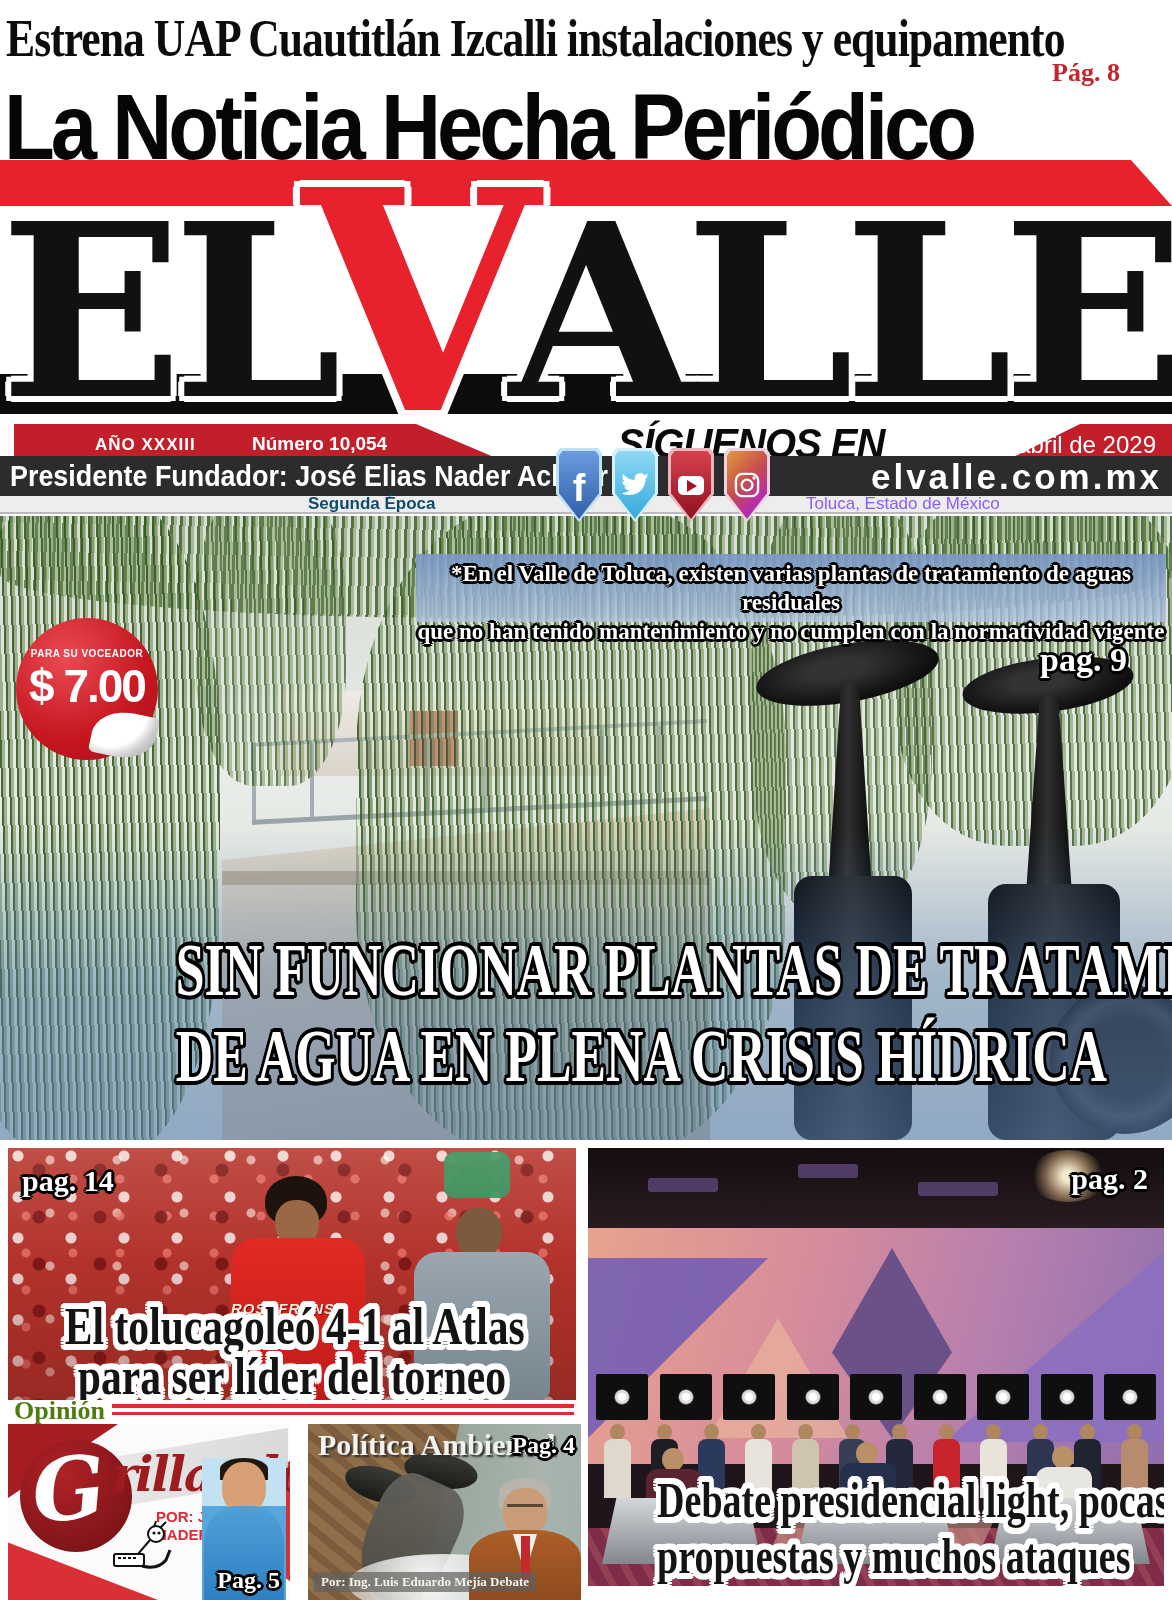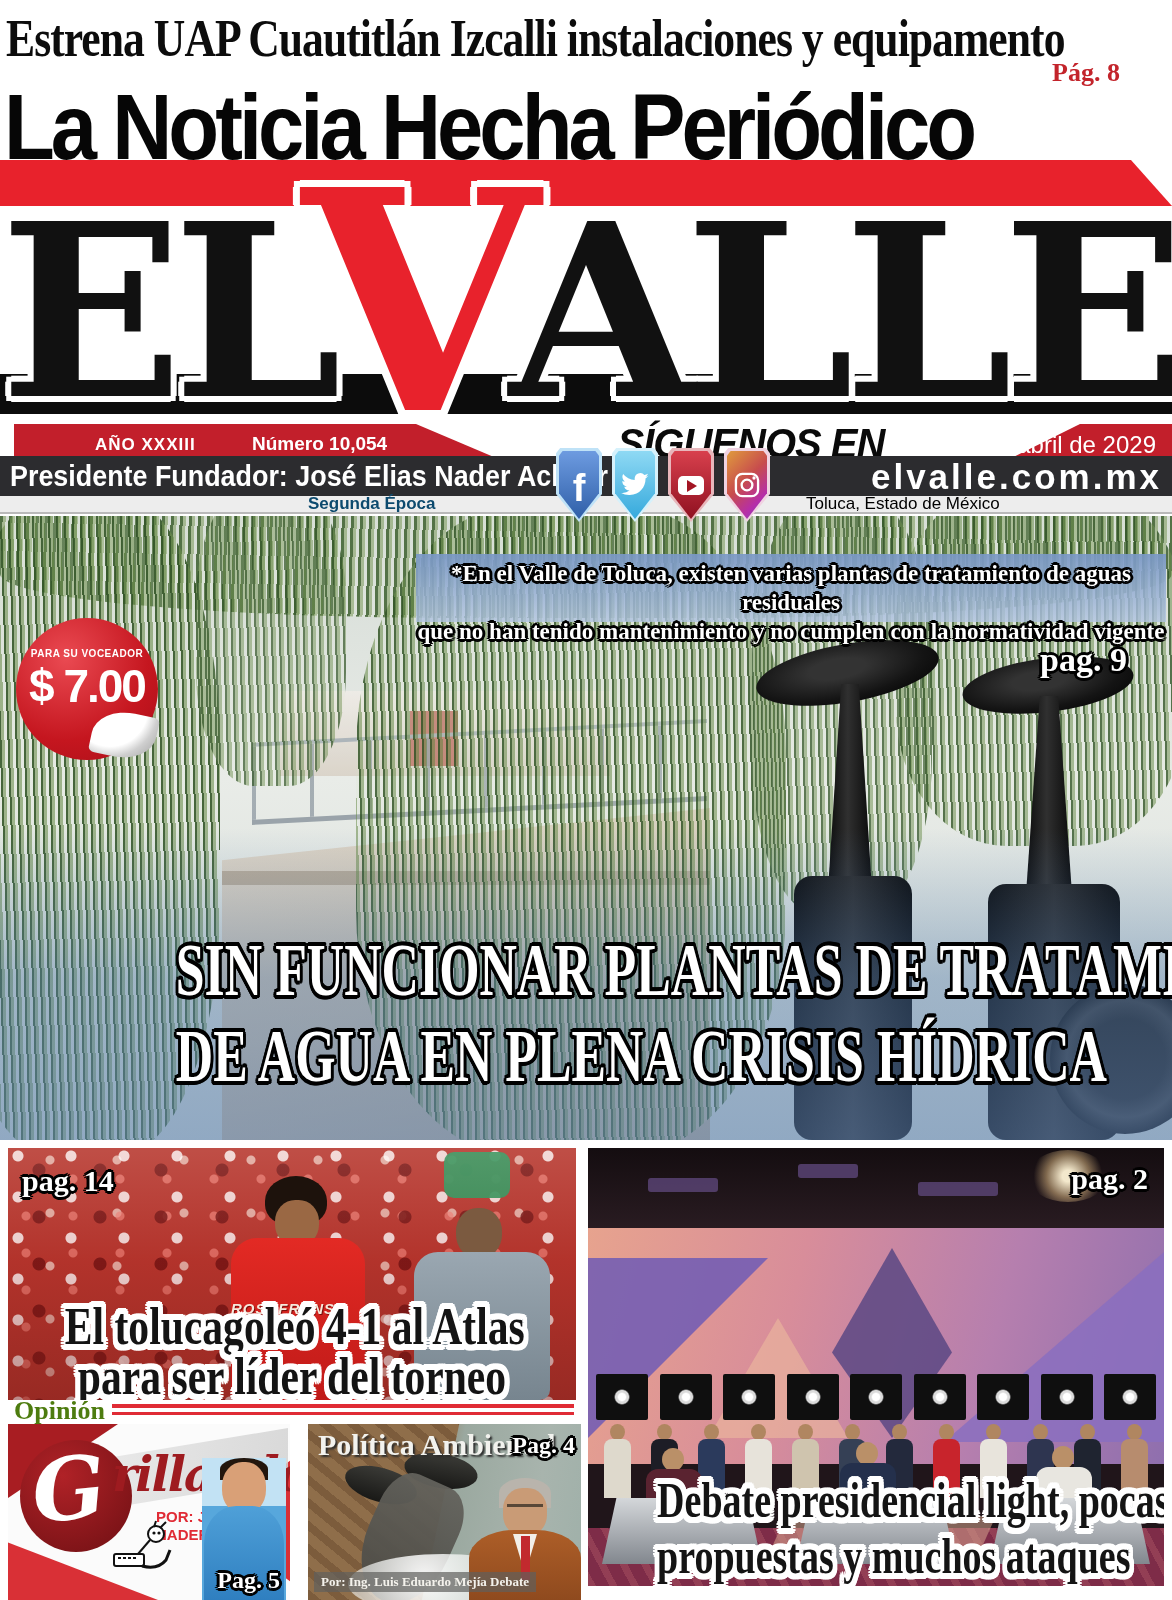--- a/index.html
+++ b/index.html
@@ -55,21 +55,21 @@
                font:italic bold 40px "Liberation Sans", sans-serif; transform:scaleY(1.05); transform-origin:top; letter-spacing:-1px; }
   .rb-date { right:16px; top:7px; font-size:24px; color:#fff; }
 
   .darkbar { left:0; top:456px; width:1172px; height:40px; background:#2c2c2f; }
   .db-founder { left:10px; top:4px; font-weight:bold; font-size:28px; color:#fff;
                 transform:scale(0.96,1.05); transform-origin:left top; }
   .db-site { right:10px; top:1px; font-weight:bold; font-size:35px; color:#fff; letter-spacing:3px; }
 
   .lightrow { left:0; top:496px; width:1172px; height:18px; background:#ededed; border-bottom:2px solid #b9b9b9; }
   .lr-epoch { left:308px; top:-2px; font-weight:bold; font-size:17px; color:#0c4a6e; }
-  .lr-loc { left:806px; top:-2px; font-size:17px; color:#000000; }
+  .lr-loc { left:806px; top:-2px; font-size:17px; color:#8b5cf6; }
 
   
   .social { left:556px; top:448px; display:flex; gap:10px; z-index:8; }
   .shield { width:46px; height:74px; padding:3px;
             clip-path:polygon(0 7%, 9% 0, 91% 0, 100% 7%, 100% 62%, 50% 100%, 0 62%); }
   .shield-in { width:100%; height:100%; clip-path:polygon(0 7%, 9% 0, 91% 0, 100% 7%, 100% 62%, 50% 100%, 0 62%);
                display:flex; align-items:center; justify-content:center; }
   .sh-fb { background:#bfe2f7; } .sh-fb .shield-in { background:linear-gradient(180deg,#6d9be0,#2f5fa8); }
   .sh-tw { background:#d6f1fb; } .sh-tw .shield-in { background:linear-gradient(180deg,#8fd9f4,#35a9dc); }
   .sh-yt { background:#e8b6bb; } .sh-yt .shield-in { background:linear-gradient(180deg,#d8404d,#8f1020); }

